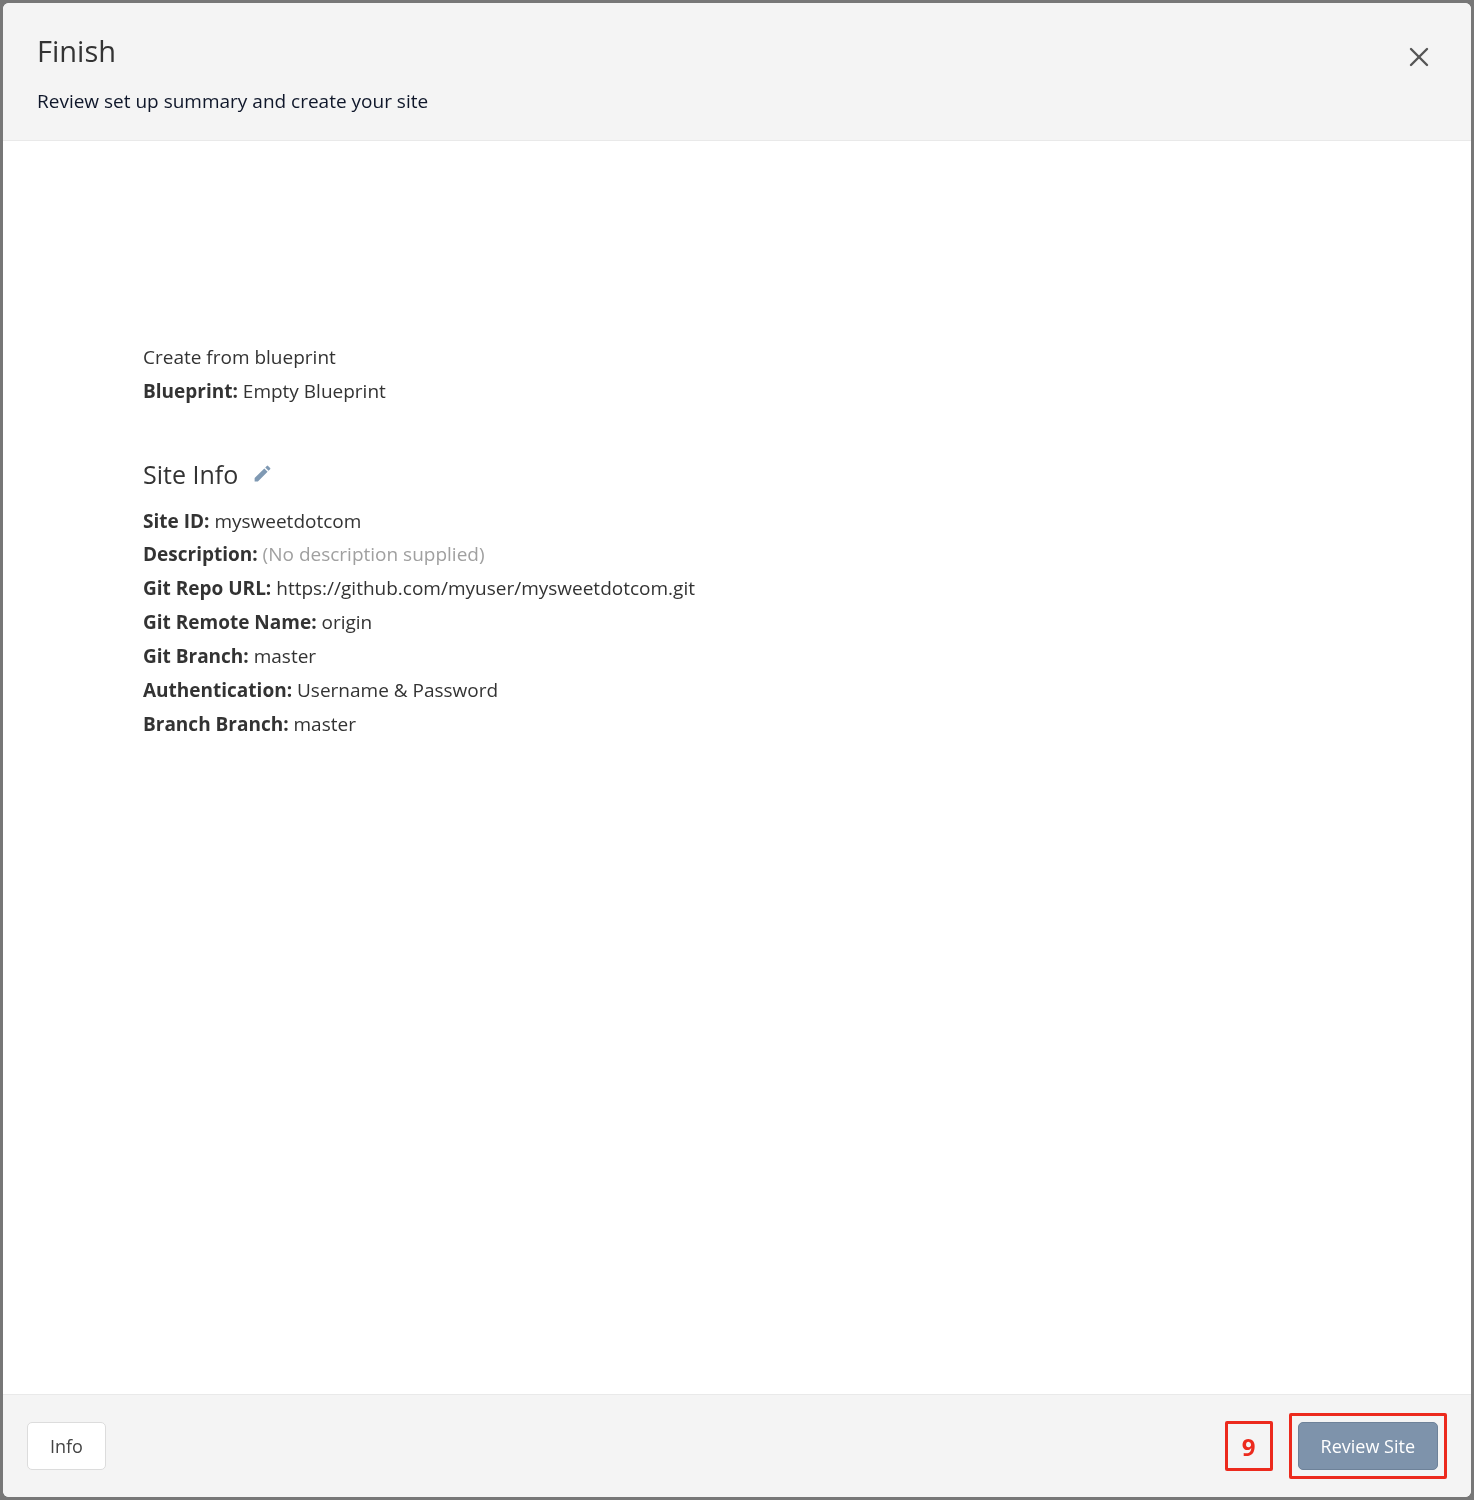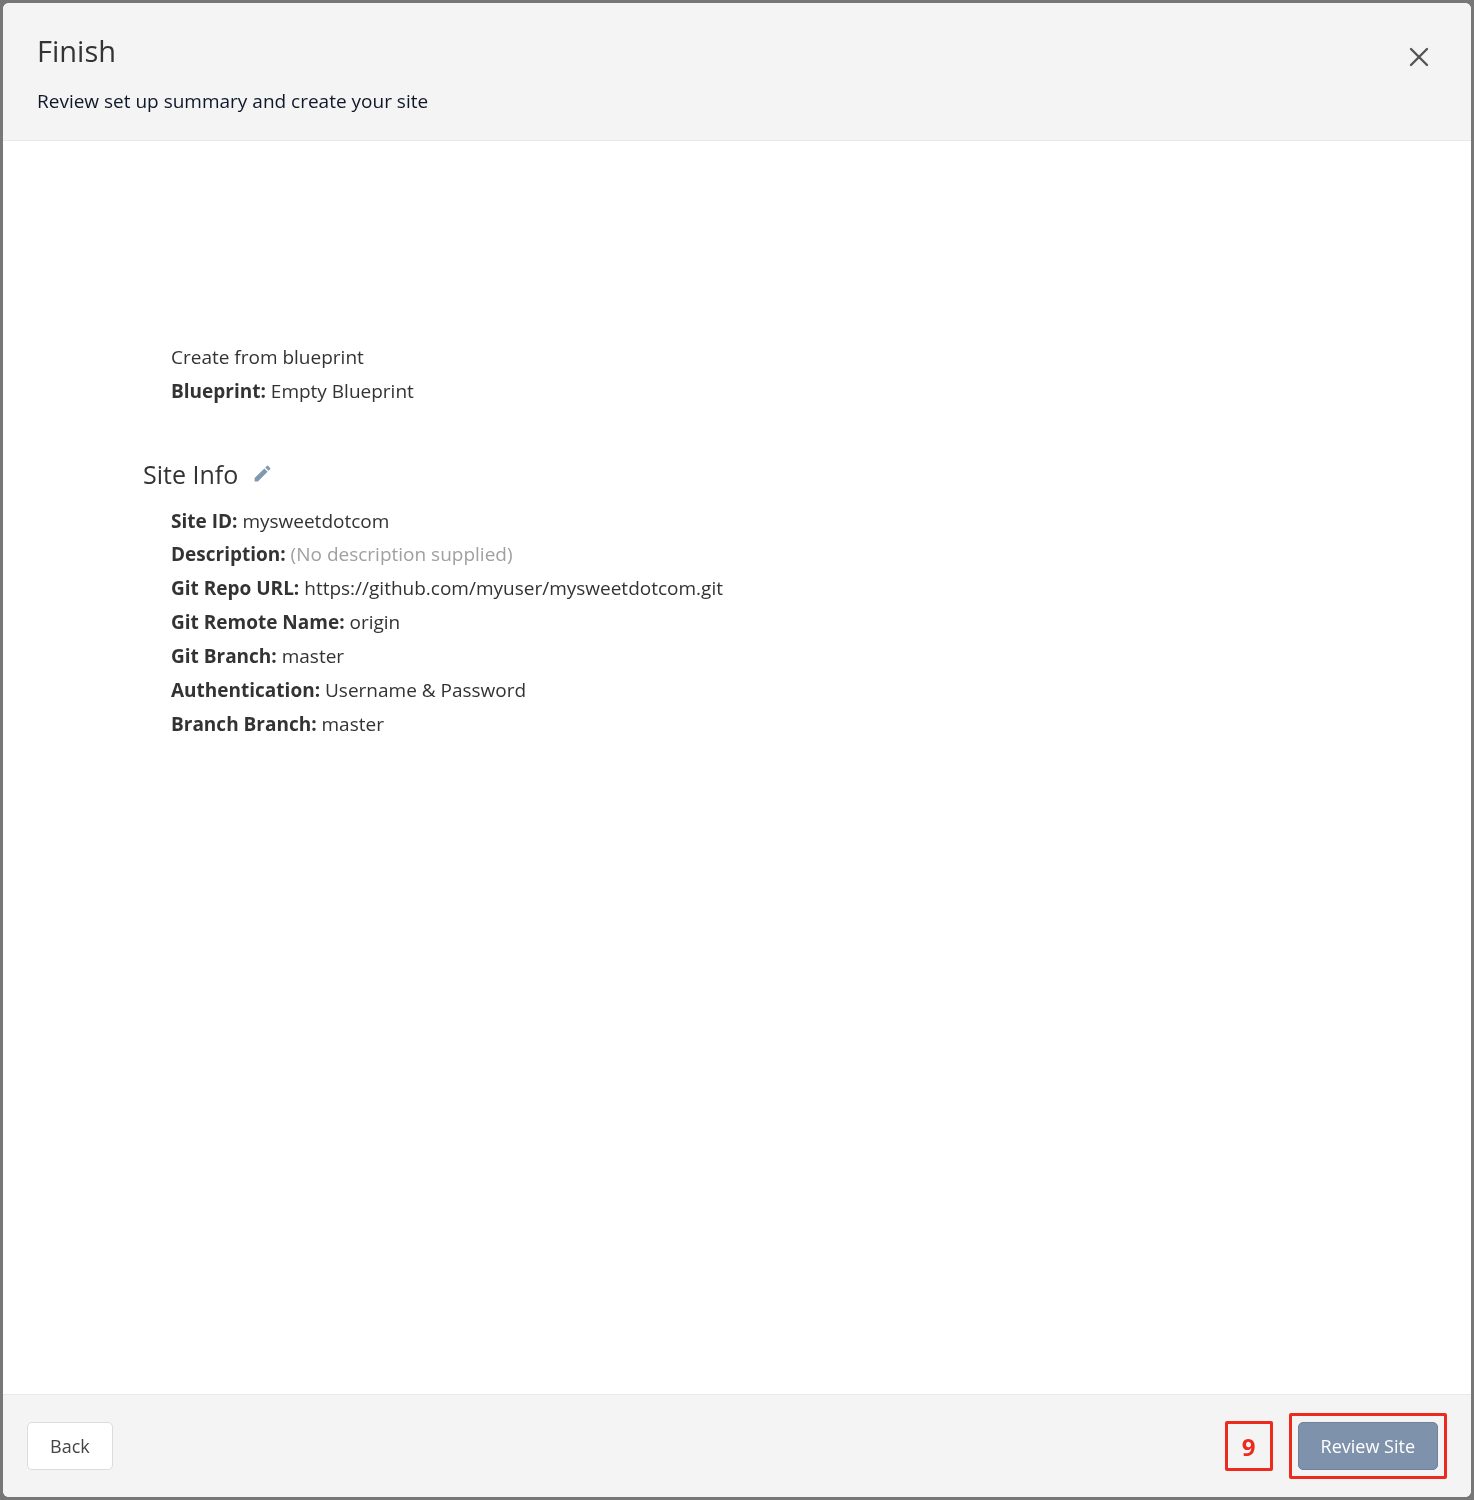--- a/index.html
+++ b/index.html
@@ -67,21 +67,21 @@
       color: #333;
     }
     .edit-icon {
       color: #7f99b3;
       cursor: pointer;
       display: inline-flex;
       transform: rotate(0deg);
     }
     .edit-icon svg { width: 21px; height: 21px; }
 
-    .row { font-size: 19px; line-height: 1.78; color: #333; margin-left: 28px; }
+    .row { font-size: 19px; line-height: 1.78; color: #333; }
     .row .label { font-weight: 700; }
     .row .val {}
     .muted { color: #a0a0a0; }
 
     .dialog-footer {
       background: #f4f4f4;
       border-top: 1px solid #e9e9e9;
       padding: 18px 24px;
       display: flex;
       justify-content: space-between;
@@ -194,21 +194,21 @@
       </div>
       <div class="row">
         <span class="label">Branch Branch:</span>
         <span class="val">master</span>
       </div>
     </div>
 
   </div>
 
   <div class="dialog-footer">
-    <button class="btn btn-back">Back</button>
+    <button class="btn btn-back">Info</button>
     <div class="footer-right">
       <div class="annot-box">9</div>
       <div class="annot-outline">
         <button class="btn btn-primary">Review Site</button>
       </div>
     </div>
   </div>
 
 </div>
 

